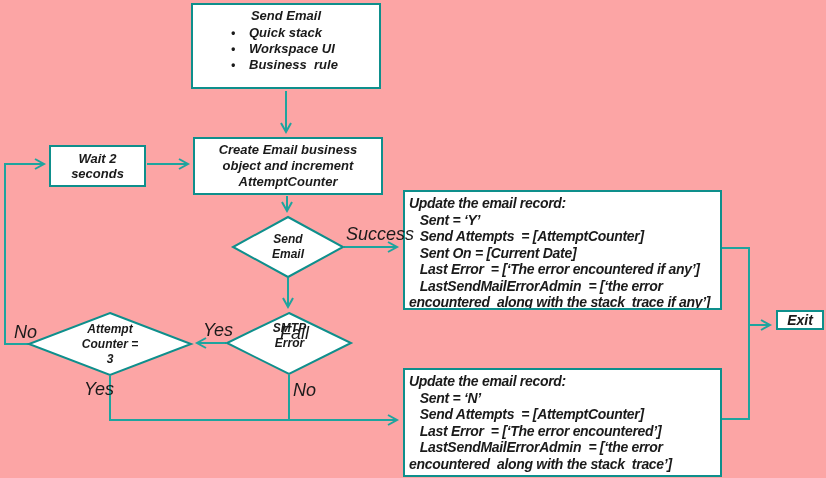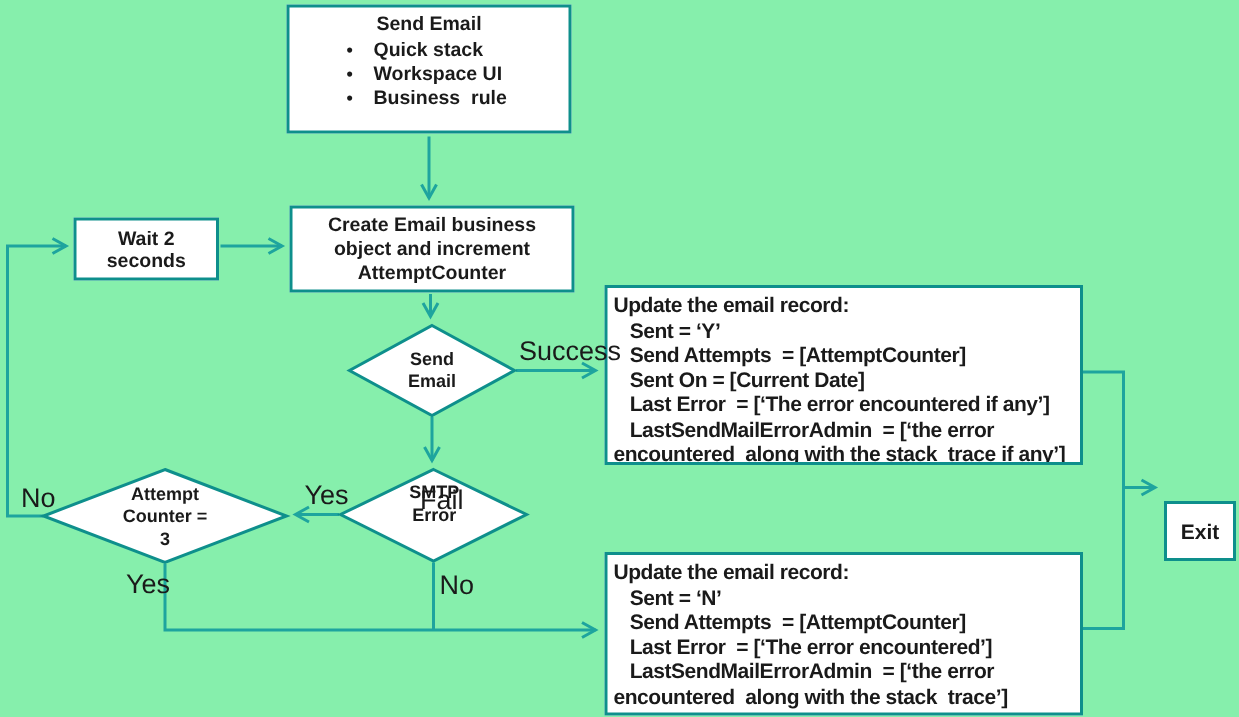--- a/index.html
+++ b/index.html
@@ -1,23 +1,24 @@
 <!DOCTYPE html>
 <html><head>
 <meta charset="utf-8">
 <style>
   html, body { margin: 0; padding: 0; background: #ffffff; }
   .canvas {
     position: relative;
     width: 826px;
     height: 478px;
-    background: #86efac;
+    background: #fca5a5;
     font-family: "Liberation Sans", sans-serif;
     color: #1a1a1a;
     overflow: hidden;
+    font-style: italic;
   }
   svg.edge-layer {
     position: absolute;
     left: 0; top: 0;
     width: 826px; height: 478px;
   }
   .edge {
     fill: none;
     stroke: #1ea49e;
     stroke-width: 2;
@@ -145,21 +146,21 @@
    Last Error  = [‘The error encountered if any’]
    LastSendMailErrorAdmin  = [‘the error
 encountered  along with the stack  trace if any’]</div>
   <div class="node update-box" style="left:403px; top:368px; width:319px; height:109px;">Update the email record:
    Sent = ‘N’
    Send Attempts  = [AttemptCounter]
    Last Error  = [‘The error encountered’]
    LastSendMailErrorAdmin  = [‘the error
 encountered  along with the stack  trace’]</div>
 
-  <div class="node flex exit-node" style="left:776px; top:310px; width:48px; height:40px;margin-top:24px;">Exit</div>
+  <div class="node flex exit-node" style="left:776px; top:310px; width:48px; height:20px;">Exit</div>
 
   <div class="edge-label" style="left:346px; top:227px;">Success</div>
   <div class="edge-label" style="left:280px; top:286px;margin-top:40px;">Fail</div>
   <div class="edge-label" style="left:203px; top:323px;">Yes</div>
   <div class="edge-label" style="left:293px; top:383px;">No</div>
   <div class="edge-label" style="left:14px; top:325px;">No</div>
   <div class="edge-label" style="left:84px; top:382px;">Yes</div>
 
 </div>
 

